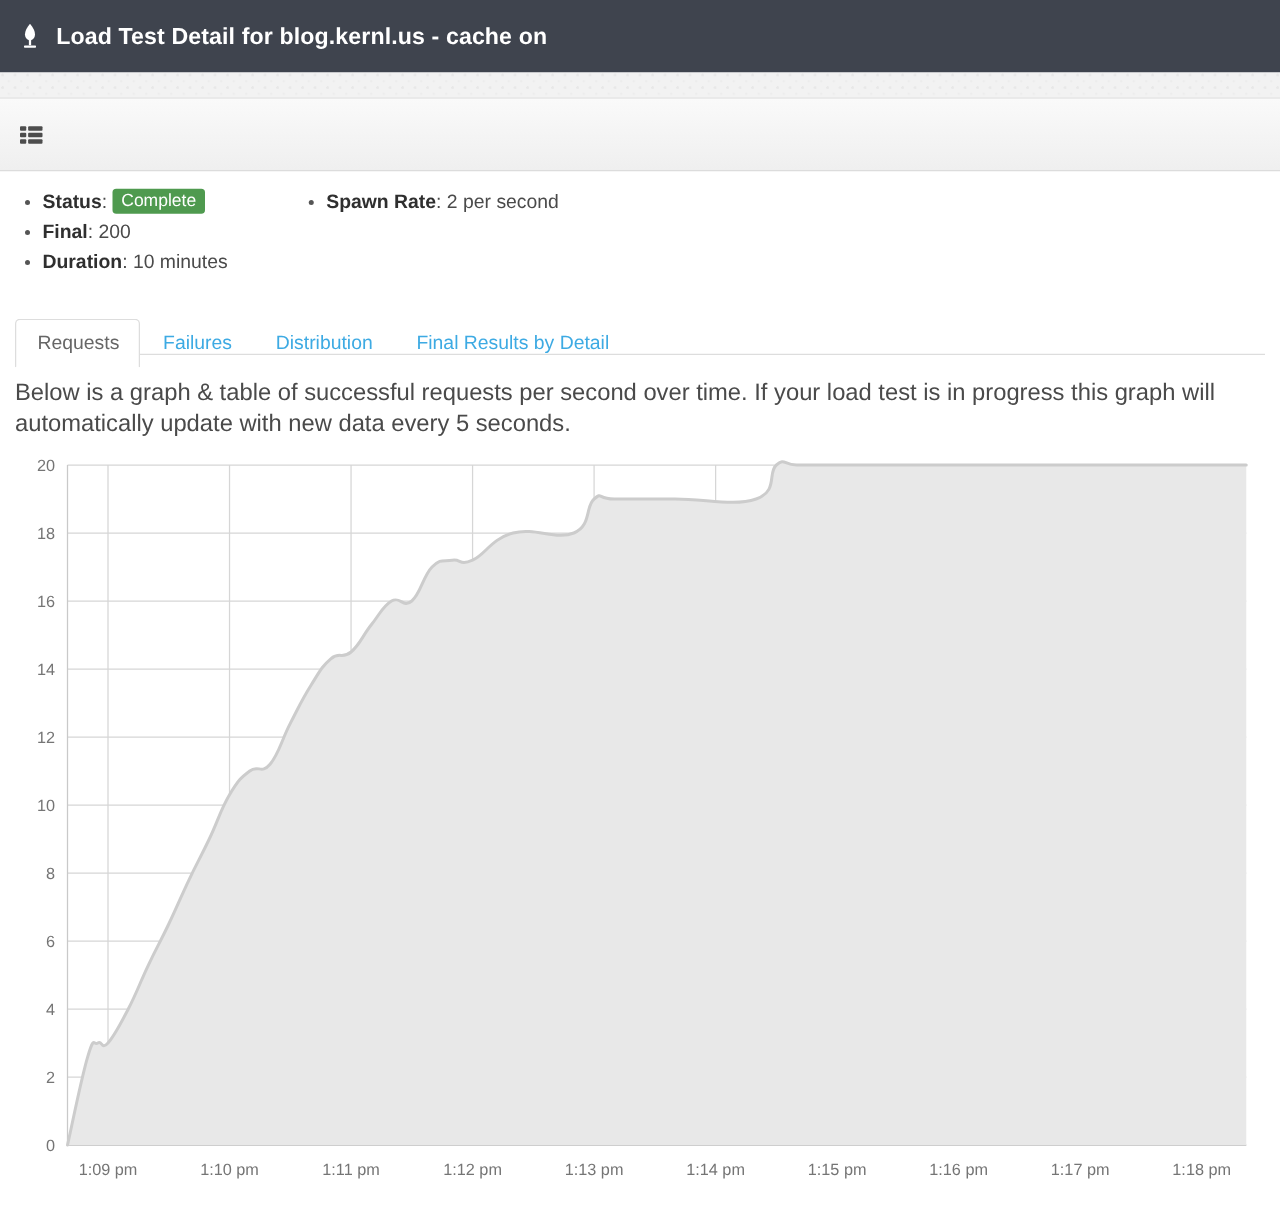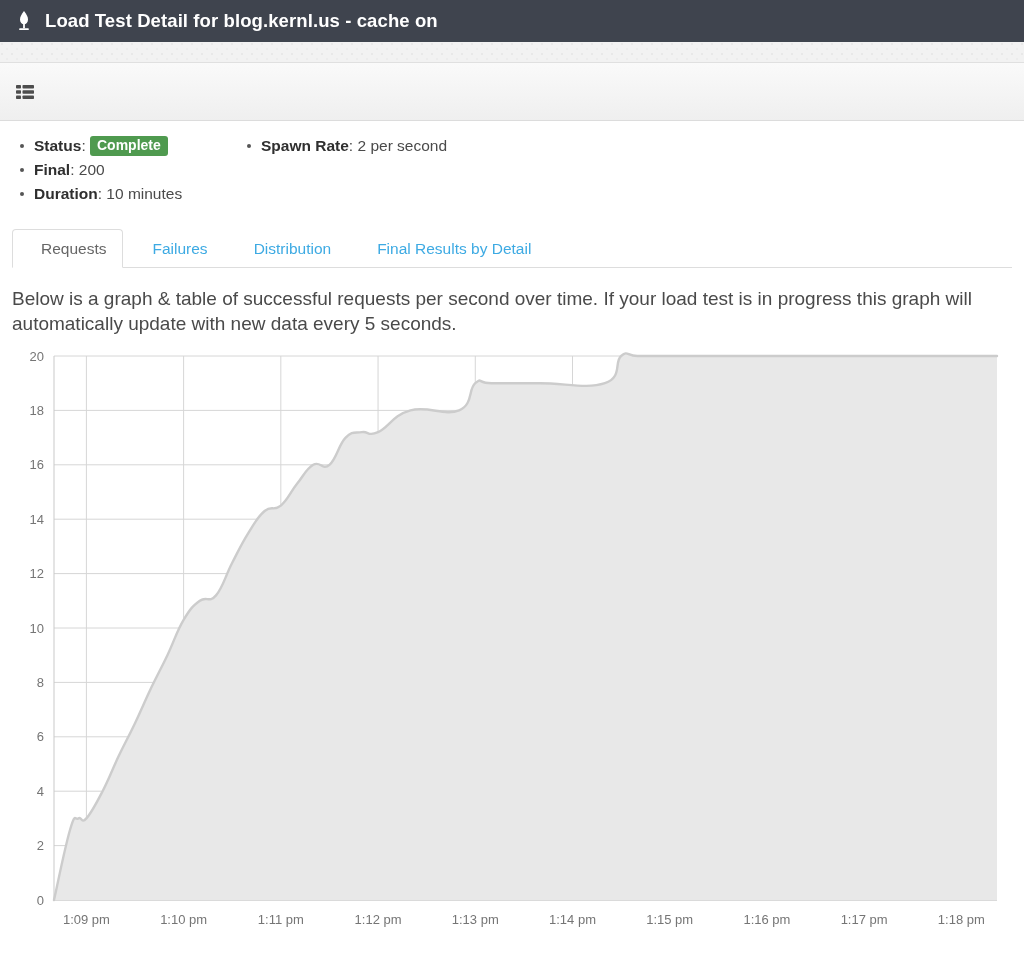--- a/index.html
+++ b/index.html
@@ -11,21 +11,21 @@
     width: 1024px;
     height: 967px;
     font-family: "Liberation Sans", sans-serif;
     color: #333333;
     overflow: hidden;
     position: relative;
   }
 
   
   .titlebar {
-    height: 42px;
+    height: 58px;
     background: #3f444e;
     display: flex;
     align-items: center;
     padding: 0 0 0 13px;
     box-sizing: border-box;
   }
   .titlebar-icon {
     width: 22px;
     height: 26px;
     display: flex;
@@ -106,42 +106,42 @@
   }
   .meta-label {
     font-weight: bold;
     color: #2f2f2f;
   }
   .badge {
     display: inline-block;
     background: #4f9a4f;
     color: #ffffff;
     font-size: 14px;
-    font-weight: bold;
+    font-weight: normal;
     border-radius: 3px;
     padding: 1px 7px 2px 7px;
     line-height: 17px;
     vertical-align: 1px;
   }
 
   
   .tabs {
     margin-top: 22px;
     display: flex;
     align-items: flex-end;
     border-bottom: 1px solid #dddddd;
     padding-left: 0;
   }
   .tab {
     font-size: 15.5px;
-    padding: 10px 16px 9px 28px;
+    padding: 10px 16px 9px 17px;
     color: #3daae3;
     cursor: pointer;
     position: relative;
-    top: 1px;
+    top: 11px;
     border: 1px solid transparent;
     border-radius: 4px 4px 0 0;
     white-space: nowrap;
   }
   .tab.active {
     color: #666666;
     background: #ffffff;
     border-color: #dddddd;
     border-bottom-color: #ffffff;
     cursor: default;

